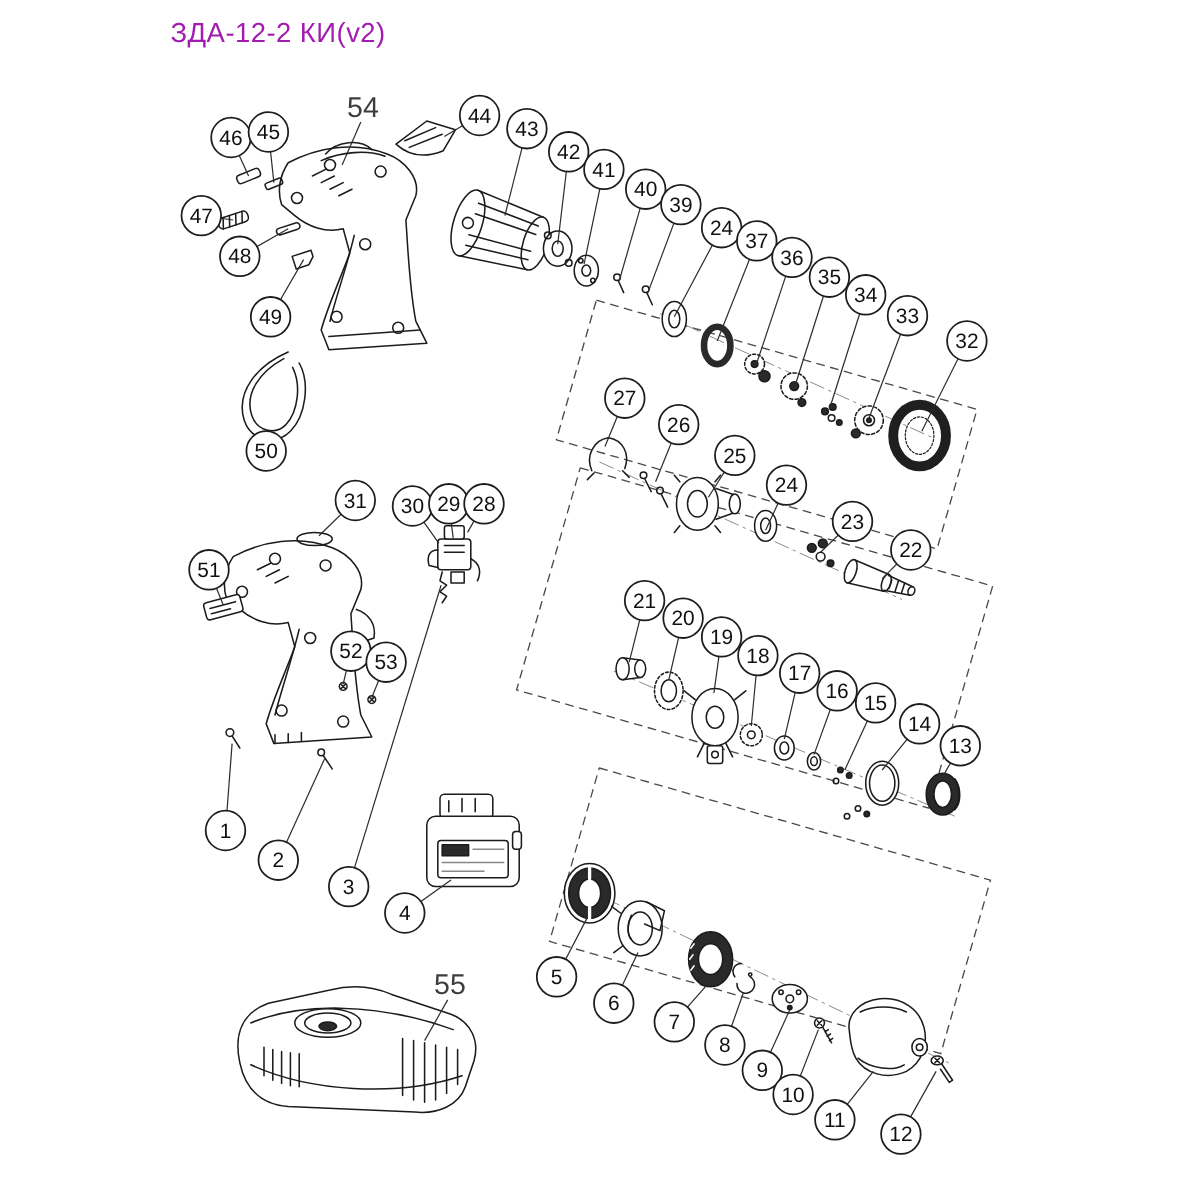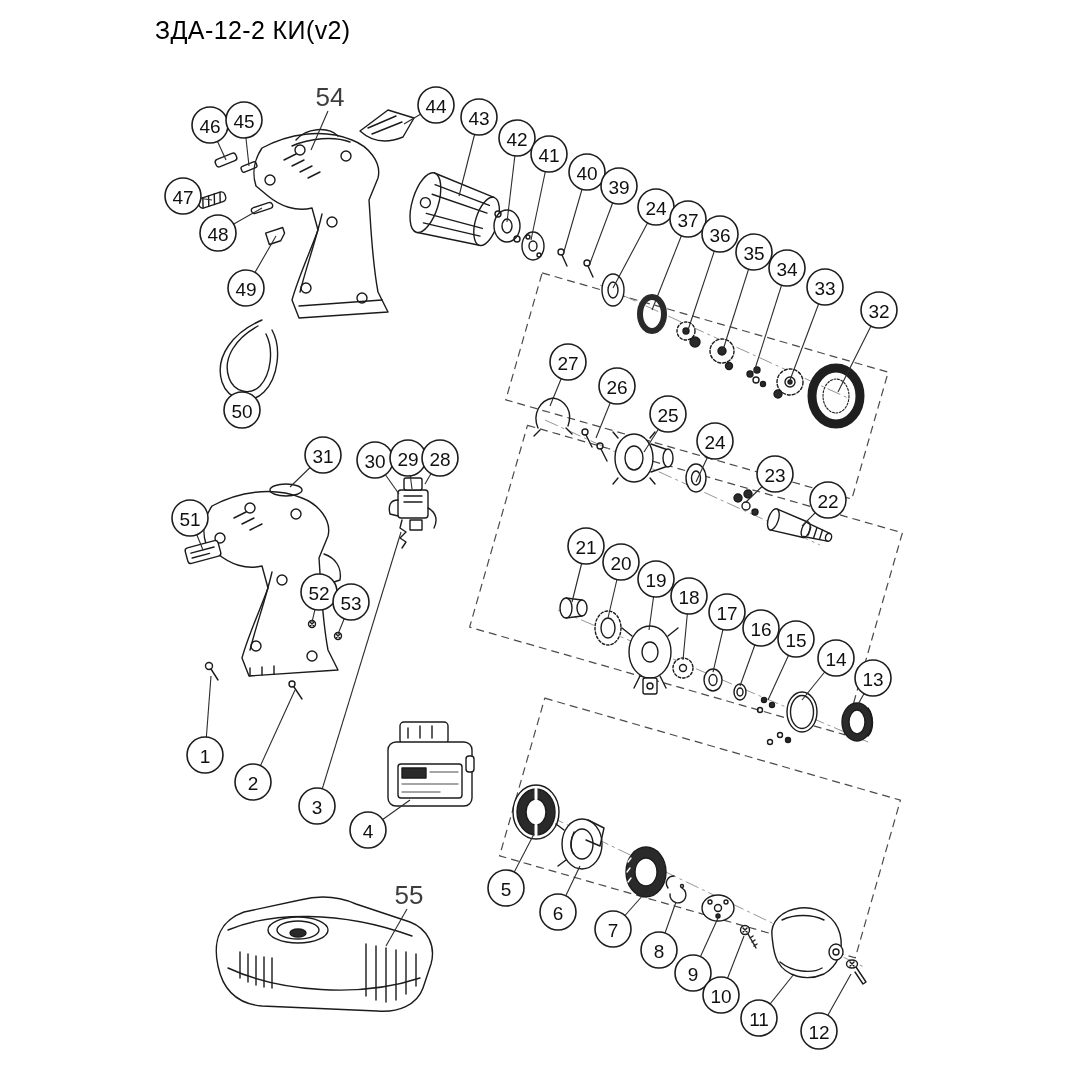--- a/index.html
+++ b/index.html
@@ -1,18 +1,18 @@
 <!DOCTYPE html>
 <html><head>
 <meta charset="utf-8">
 <style>
   html,body{margin:0;padding:0;background:#fff;}
   body{font-family:"Liberation Sans",sans-serif;}
   .stage{position:relative;width:1070px;height:1070px;background:#ffffff;overflow:hidden;}
-  .title{position:absolute;left:155px;top:16px;font-size:25px;color:#000000;letter-spacing:.4px;}
+  .title{position:absolute;left:155px;top:16px;font-size:25px;color:#a21caf;letter-spacing:.4px;}
   svg.art{position:absolute;left:0;top:0;}
 
   
   g.ln{stroke:#1b1b1b;stroke-width:1.4;fill:none;stroke-linecap:round;stroke-linejoin:round;}
   .wf{fill:#ffffff;}
   .dk{fill:#2a2a2a;}
   .boxes rect{fill:none;stroke:#4a4a4a;stroke-width:1.2;stroke-dasharray:8 5;}
   .axis path{fill:none;stroke:#8a8a8a;stroke-width:.9;stroke-dasharray:14 4 3 4;}
 
   

